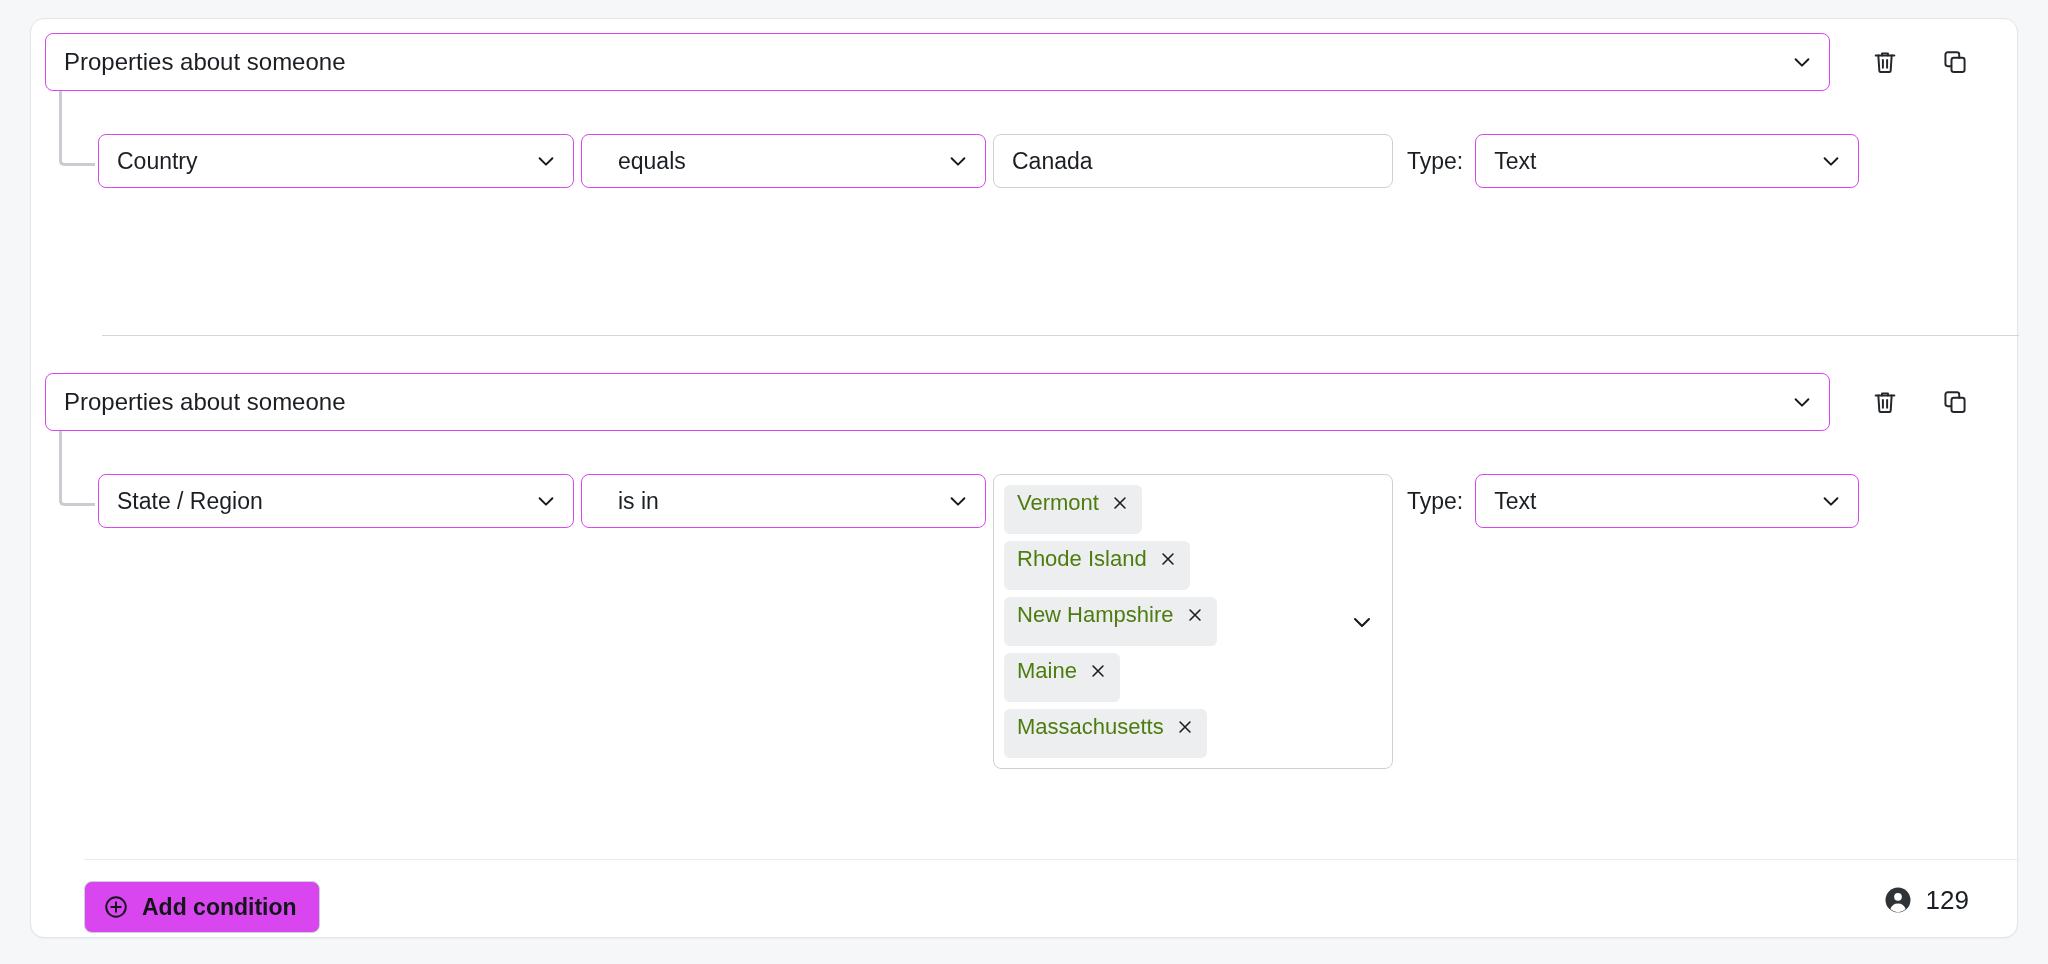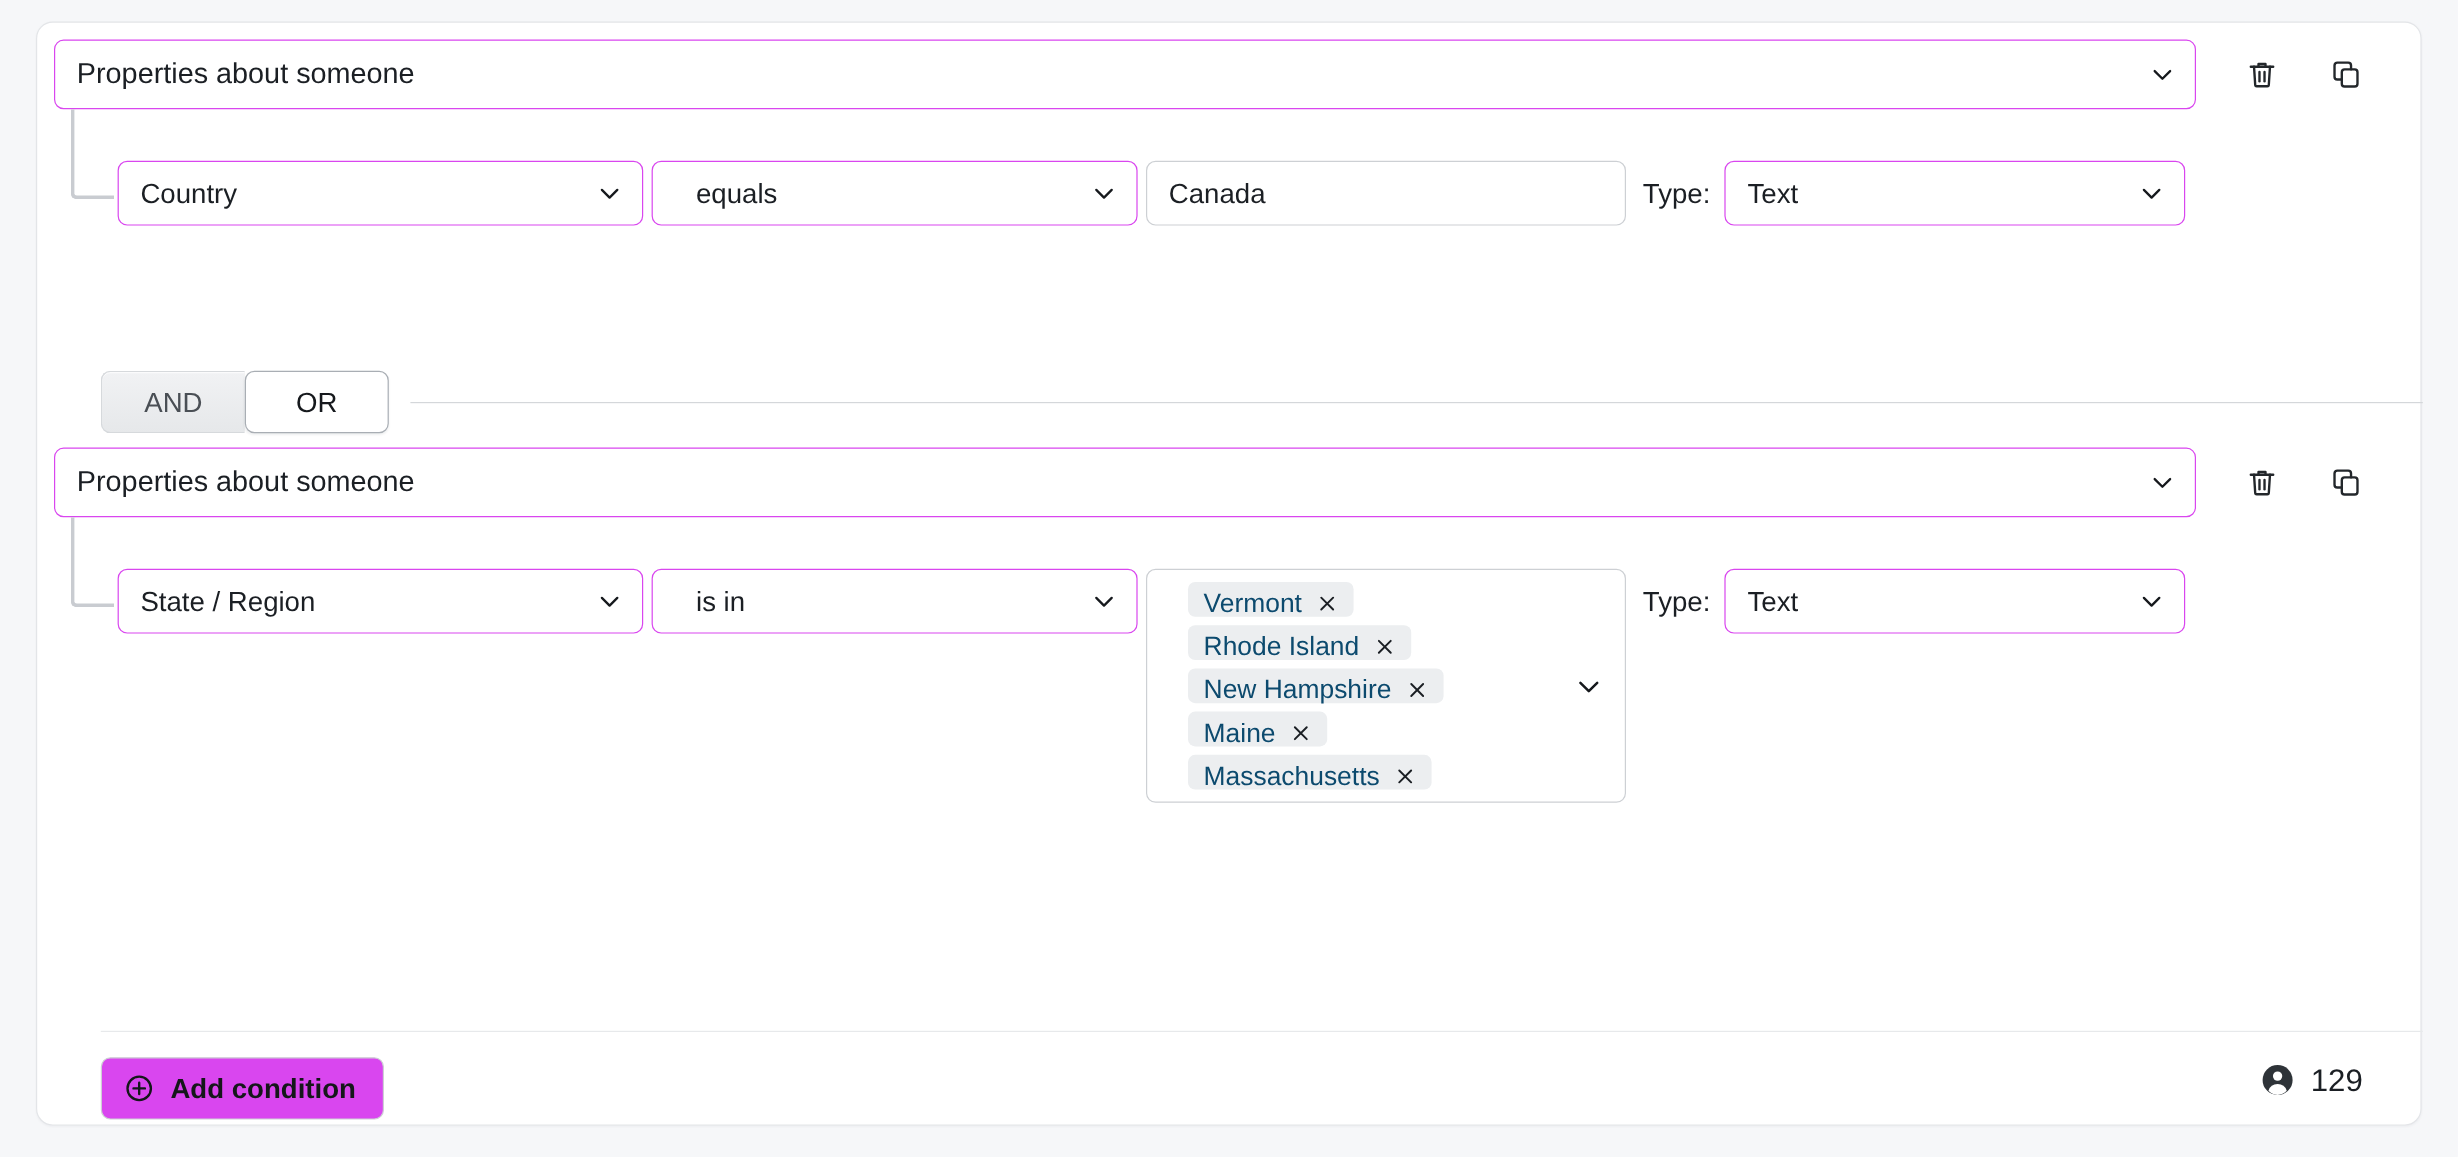--- a/index.html
+++ b/index.html
@@ -91,21 +91,21 @@
     width: 36px;
   }
 
   
   .cond {
     position: absolute;
     display: flex;
     align-items: flex-start;
     gap: 0;
   }
-  .field-sel  { width: 438px; }
+  .field-sel  { width: 476px; }
   .op-sel     { width: 405px; margin-left: 7px; padding-left: 36px; }
   .value-box  { width: 400px; margin-left: 7px; }
   .type-label {
     font-size: 23px;
     color: #1b1f24;
     margin-left: 14px;
     line-height: 54px;
     white-space: nowrap;
   }
   .type-sel { width: 384px; margin-left: 12px; }
@@ -123,27 +123,26 @@
     flex-direction: column;
     align-items: flex-start;
     gap: 7px;
   }
   .pill {
     display: inline-flex;
     align-items: center;
     gap: 12px;
     background: #eceef0;
     border-radius: 6px;
-    padding: 7px 13px 0 13px;
+    padding: 7px 13px 20px 13px;
     font-size: 22px;
-    color: #0c4a6e;
+    color: #4d7c0f;
     line-height: 1;
     white-space: nowrap;
     cursor: default;
-    margin-left: 24px;
   }
   .pill .x {
     width: 18px; height: 18px;
     display: inline-flex;
     align-items: center; justify-content: center;
     cursor: pointer;
   }
   .pill .x svg { display: block; }
   .ms-chev {
     position: absolute;
@@ -304,28 +303,20 @@
         <span class="val">Text</span>
         <span class="chev">
           <svg viewBox="0 0 24 24" fill="none" stroke="#16191d" stroke-width="2.1" stroke-linecap="round" stroke-linejoin="round">
               <polyline points="5,9 12,16 19,9"></polyline>
             </svg>
         </span>
       </div>
     </div>
 
     <div class="logic-row">
-      <div class="seg">
-        <div class="seg-btn inactive">
-          <span>AND</span>
-        </div>
-        <div class="seg-btn active">
-          <span>OR</span>
-        </div>
-      </div>
       <div class="logic-line"></div>
     </div>
 
     <div class="group-row" style="left:14px; top:354px;">
       <div class="sel group-select">
         <span class="val">Properties about someone</span>
         <span class="chev">
           <svg viewBox="0 0 24 24" fill="none" stroke="#16191d" stroke-width="2.1" stroke-linecap="round" stroke-linejoin="round">
               <polyline points="5,9 12,16 19,9"></polyline>
             </svg>

